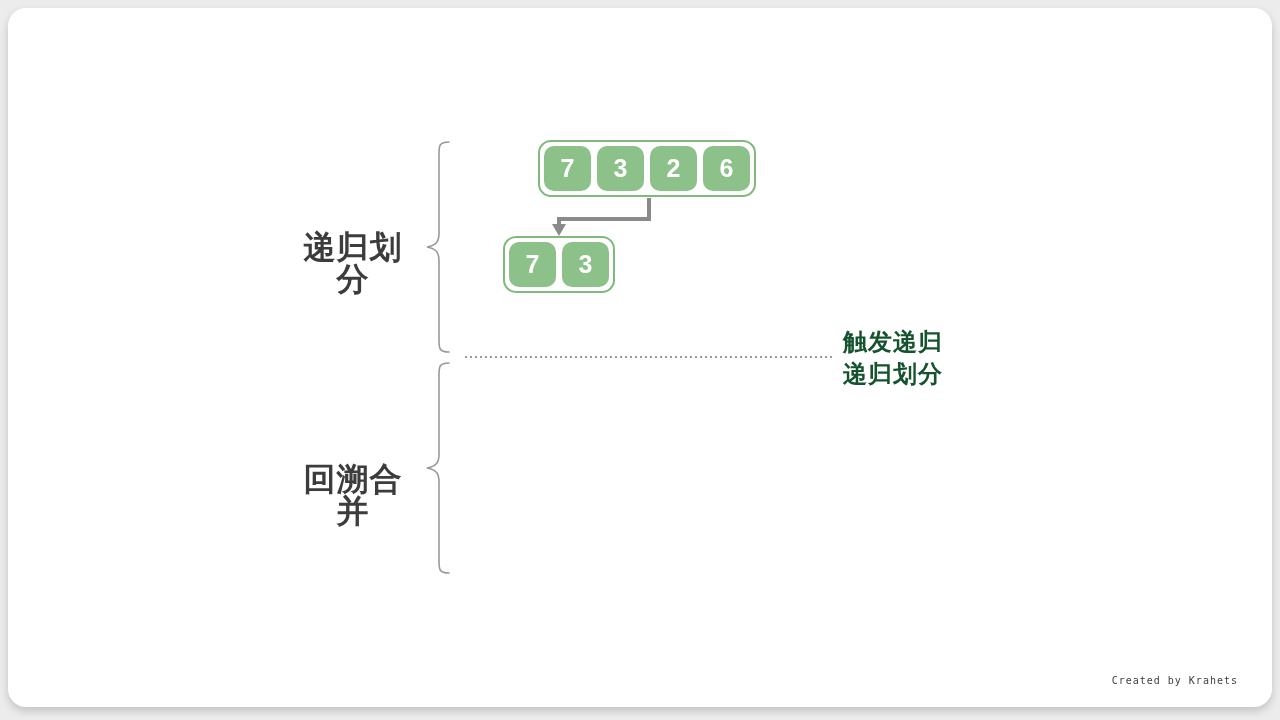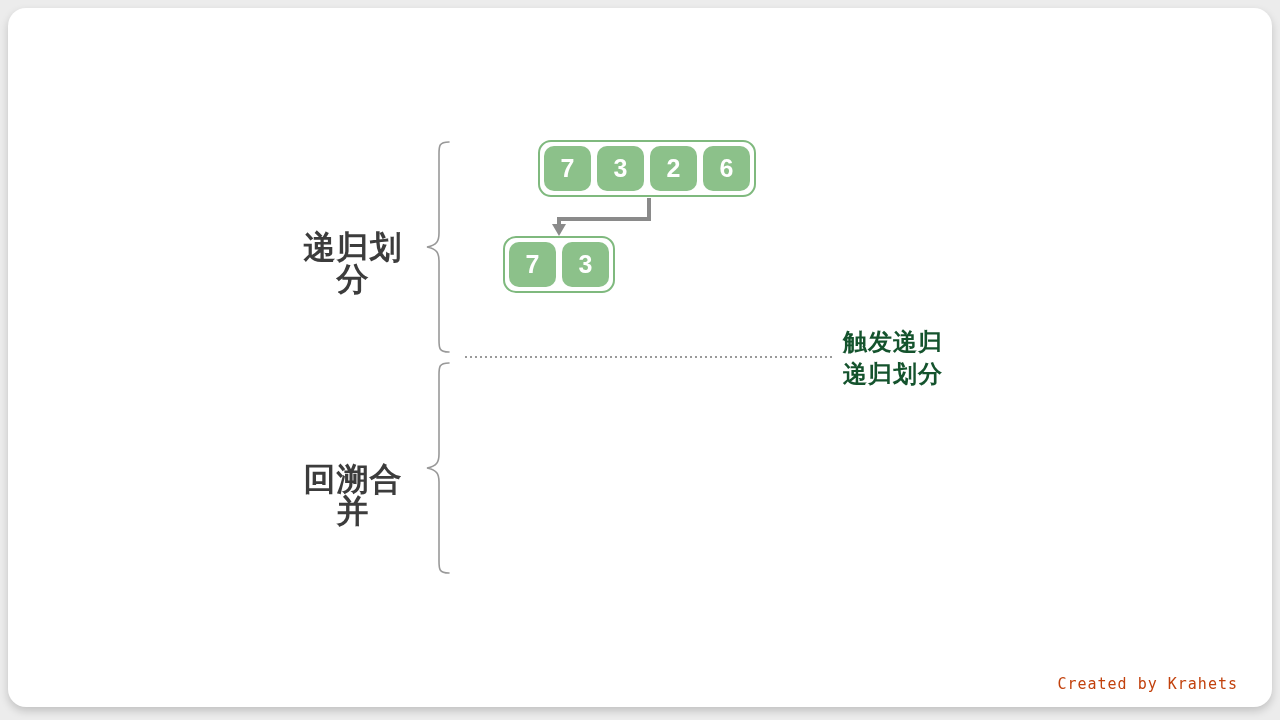--- a/index.html
+++ b/index.html
@@ -73,23 +73,23 @@
     font-weight: 700;
     color: #14532d;
     line-height: 32px;
     letter-spacing: 1px;
     white-space: nowrap;
   }
   .footer-credit {
     position: absolute;
     right: 42px; top: 675px;
     font-family: "DejaVu Sans Mono", "Liberation Mono", monospace;
-    font-size: 15px;
+    font-size: 10px;
     letter-spacing: 1px;
-    color: #c2410c;
+    color: #404040;
   }
 </style>
 </head>
 <body>
 
 <div class="card"></div>
 
 <div class="stage">
 
   <div class="phase-label" id="phase-label-divide">递归划分</div>

